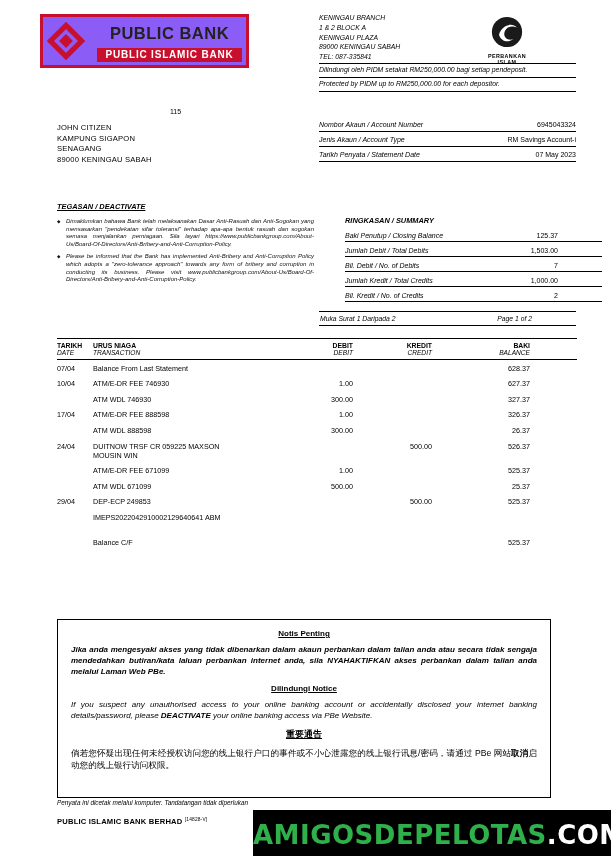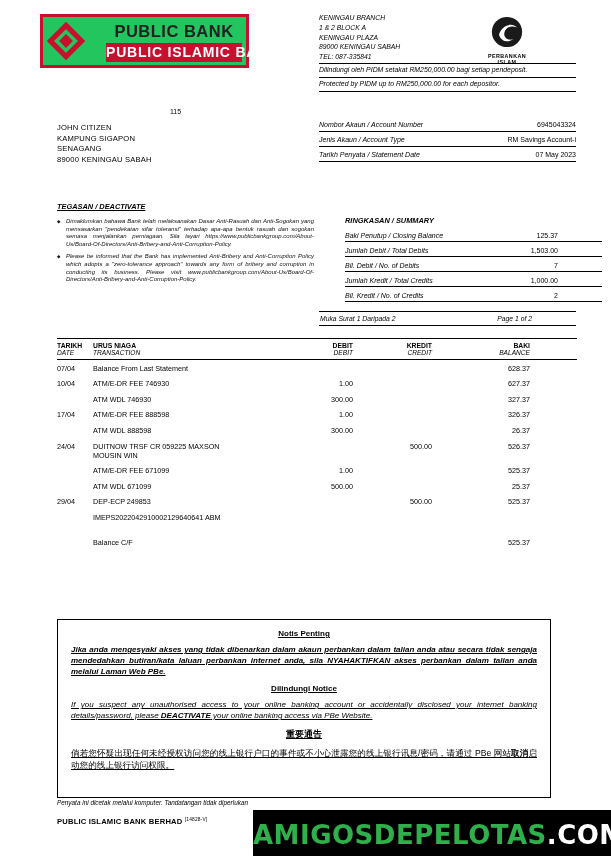--- a/index.html
+++ b/index.html
@@ -6,26 +6,26 @@
   html,body { background:#ffffff; }
   .page {
     position:relative; width:611px; height:856px; margin:0 auto;
     background:#fff; color:#000; overflow:hidden;
     font-family:"Liberation Sans","DejaVu Sans",sans-serif;
   }
   .rule { border-top:1px solid #000; height:0; }
 
   
   .logo-box { position:absolute; left:40px; top:14px; width:209px; height:54px;
-    border:3px solid #c8102e; display:flex; gap:21px; padding:3px 4px; background:#22c55e; }
+    border:3px solid #c8102e; display:flex; gap:12px; padding:3px 4px; background:#8b5cf6; }
   .logo-emblem { display:flex; align-items:center; }
   .logo-text { flex:1; display:flex; flex-direction:column; min-width:0; }
   .logo-bank-name { flex:1; display:flex; align-items:center; justify-content:center;
     font-size:16.5px; font-weight:bold; color:#222; letter-spacing:.5px; white-space:nowrap; }
-  .logo-sub { background:#c8102e; color:#fff; font-weight:bold; font-size:14px;
+  .logo-sub { background:#c8102e; color:#fff; font-weight:bold; font-size:10px;
     letter-spacing:.8px; text-align:center; padding:1.5px 0 2px; white-space:nowrap; }
 
   .branch { position:absolute; left:319px; top:13px; width:200px;
     font-size:6.8px; font-style:italic; line-height:9.8px; }
 
   .pidm-logo { position:absolute; left:478px; top:16px; width:58px; text-align:center; }
   .pidm-label { font-size:5.4px; font-weight:bold; letter-spacing:.4px; margin-top:1px; }
 
   .pidm-notice { position:absolute; left:319px; top:63px; width:257px;
     font-size:6.9px; font-style:italic; line-height:8.8px; }
@@ -73,21 +73,21 @@
   .col-date { width:36px; }
   .col-desc { width:155px; }
   .col-debit { width:105px; text-align:right; }
   .col-credit { width:79px; text-align:right; }
   .col-balance { width:145px; text-align:right; padding-right:47px; }
   .txn-row { display:flex; padding:3.6px 0 3px; }
   .txn-rows .txn-row:last-of-type { margin-top:9px; }
 
   
   .notice-box { position:absolute; left:57px; top:619px; width:494px;
-    border:1px solid #000; padding:9px 13px 10px;text-decoration:underline; }
+    border:1px solid #000; padding:9px 13px 10px; }
   .notice-title { text-align:center; font-weight:bold; font-size:8px;
     text-decoration:underline; margin-bottom:6px; }
   .notice-para { font-size:8px; font-style:italic; line-height:11px;
     text-align:justify; margin-bottom:7px; }
   .notice-para .strong { font-weight:bold; }
   .notice-para.malay { font-weight:bold; }
   .notice-title.chinese-title { font-size:9px; margin-top:2px; }
   .notice-para.chinese { font-style:normal; font-size:8.6px; line-height:12px; margin-bottom:16px; }
 
   

